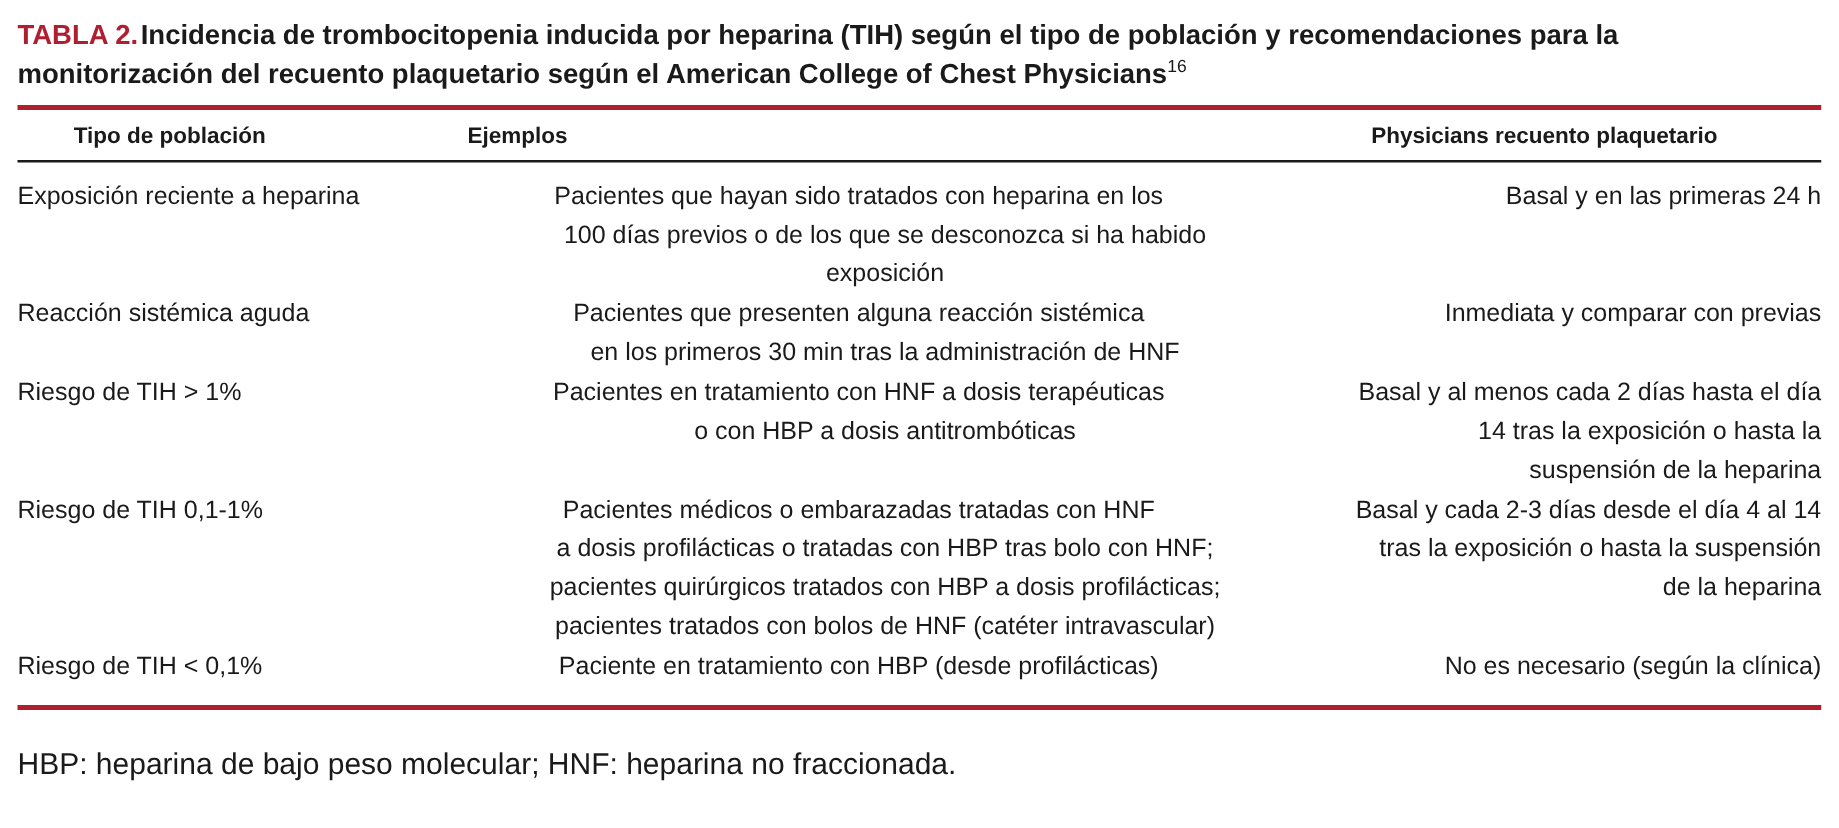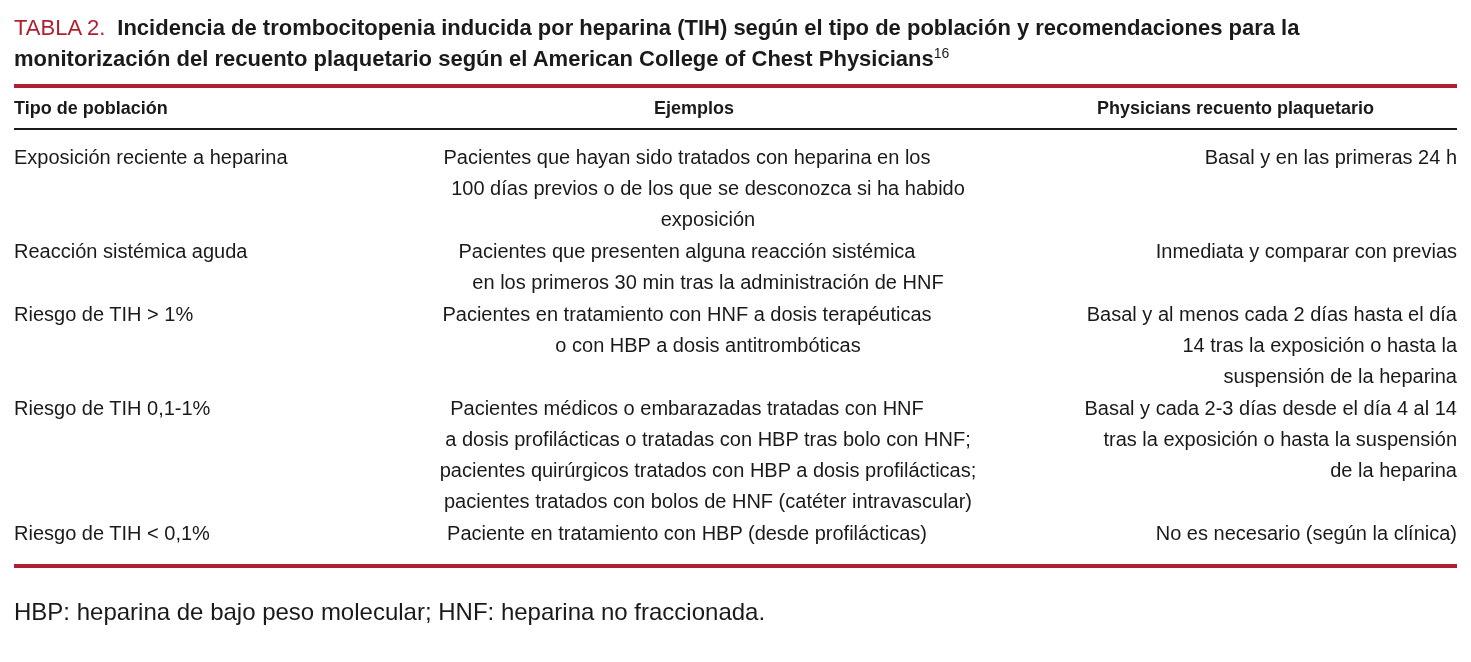--- a/index.html
+++ b/index.html
@@ -21,22 +21,22 @@
   
   .title-block {
     font-size: 22px;
     line-height: 31px;
     font-weight: bold;
     margin: 0 0 10px 0;
     max-width: 1440px;
   }
   .title-label {
     color: #b01f2f;
-    font-weight: normal;
-    margin-right: 12px;
+    font-weight: bold;
+    margin-right: 2px;
   }
   .title-sup {
     font-size: 14px;
     vertical-align: super;
     line-height: 0;
     font-weight: normal;
   }
   
   .rule-red {
     border: none;
@@ -54,22 +54,22 @@
     grid-template-columns: 360px 640px 1fr;
   }
   .header-row {
     padding: 9px 0 9px 0;
   }
   .th {
     font-size: 18px;
     font-weight: bold;
     line-height: 22px;
   }
-  .th-population { text-align: left; }
-  .th-examples { text-align: center; }
+  .th-population { text-align: left; margin-left: 45px; }
+  .th-examples { }
   .th-frequency { text-align: center; }
   .body-rows {
     padding-top: 12px;
     padding-bottom: 14px;
   }
   .row {
     margin: 0 0 1px 0;
   }
   .cell {
     font-size: 20px;

